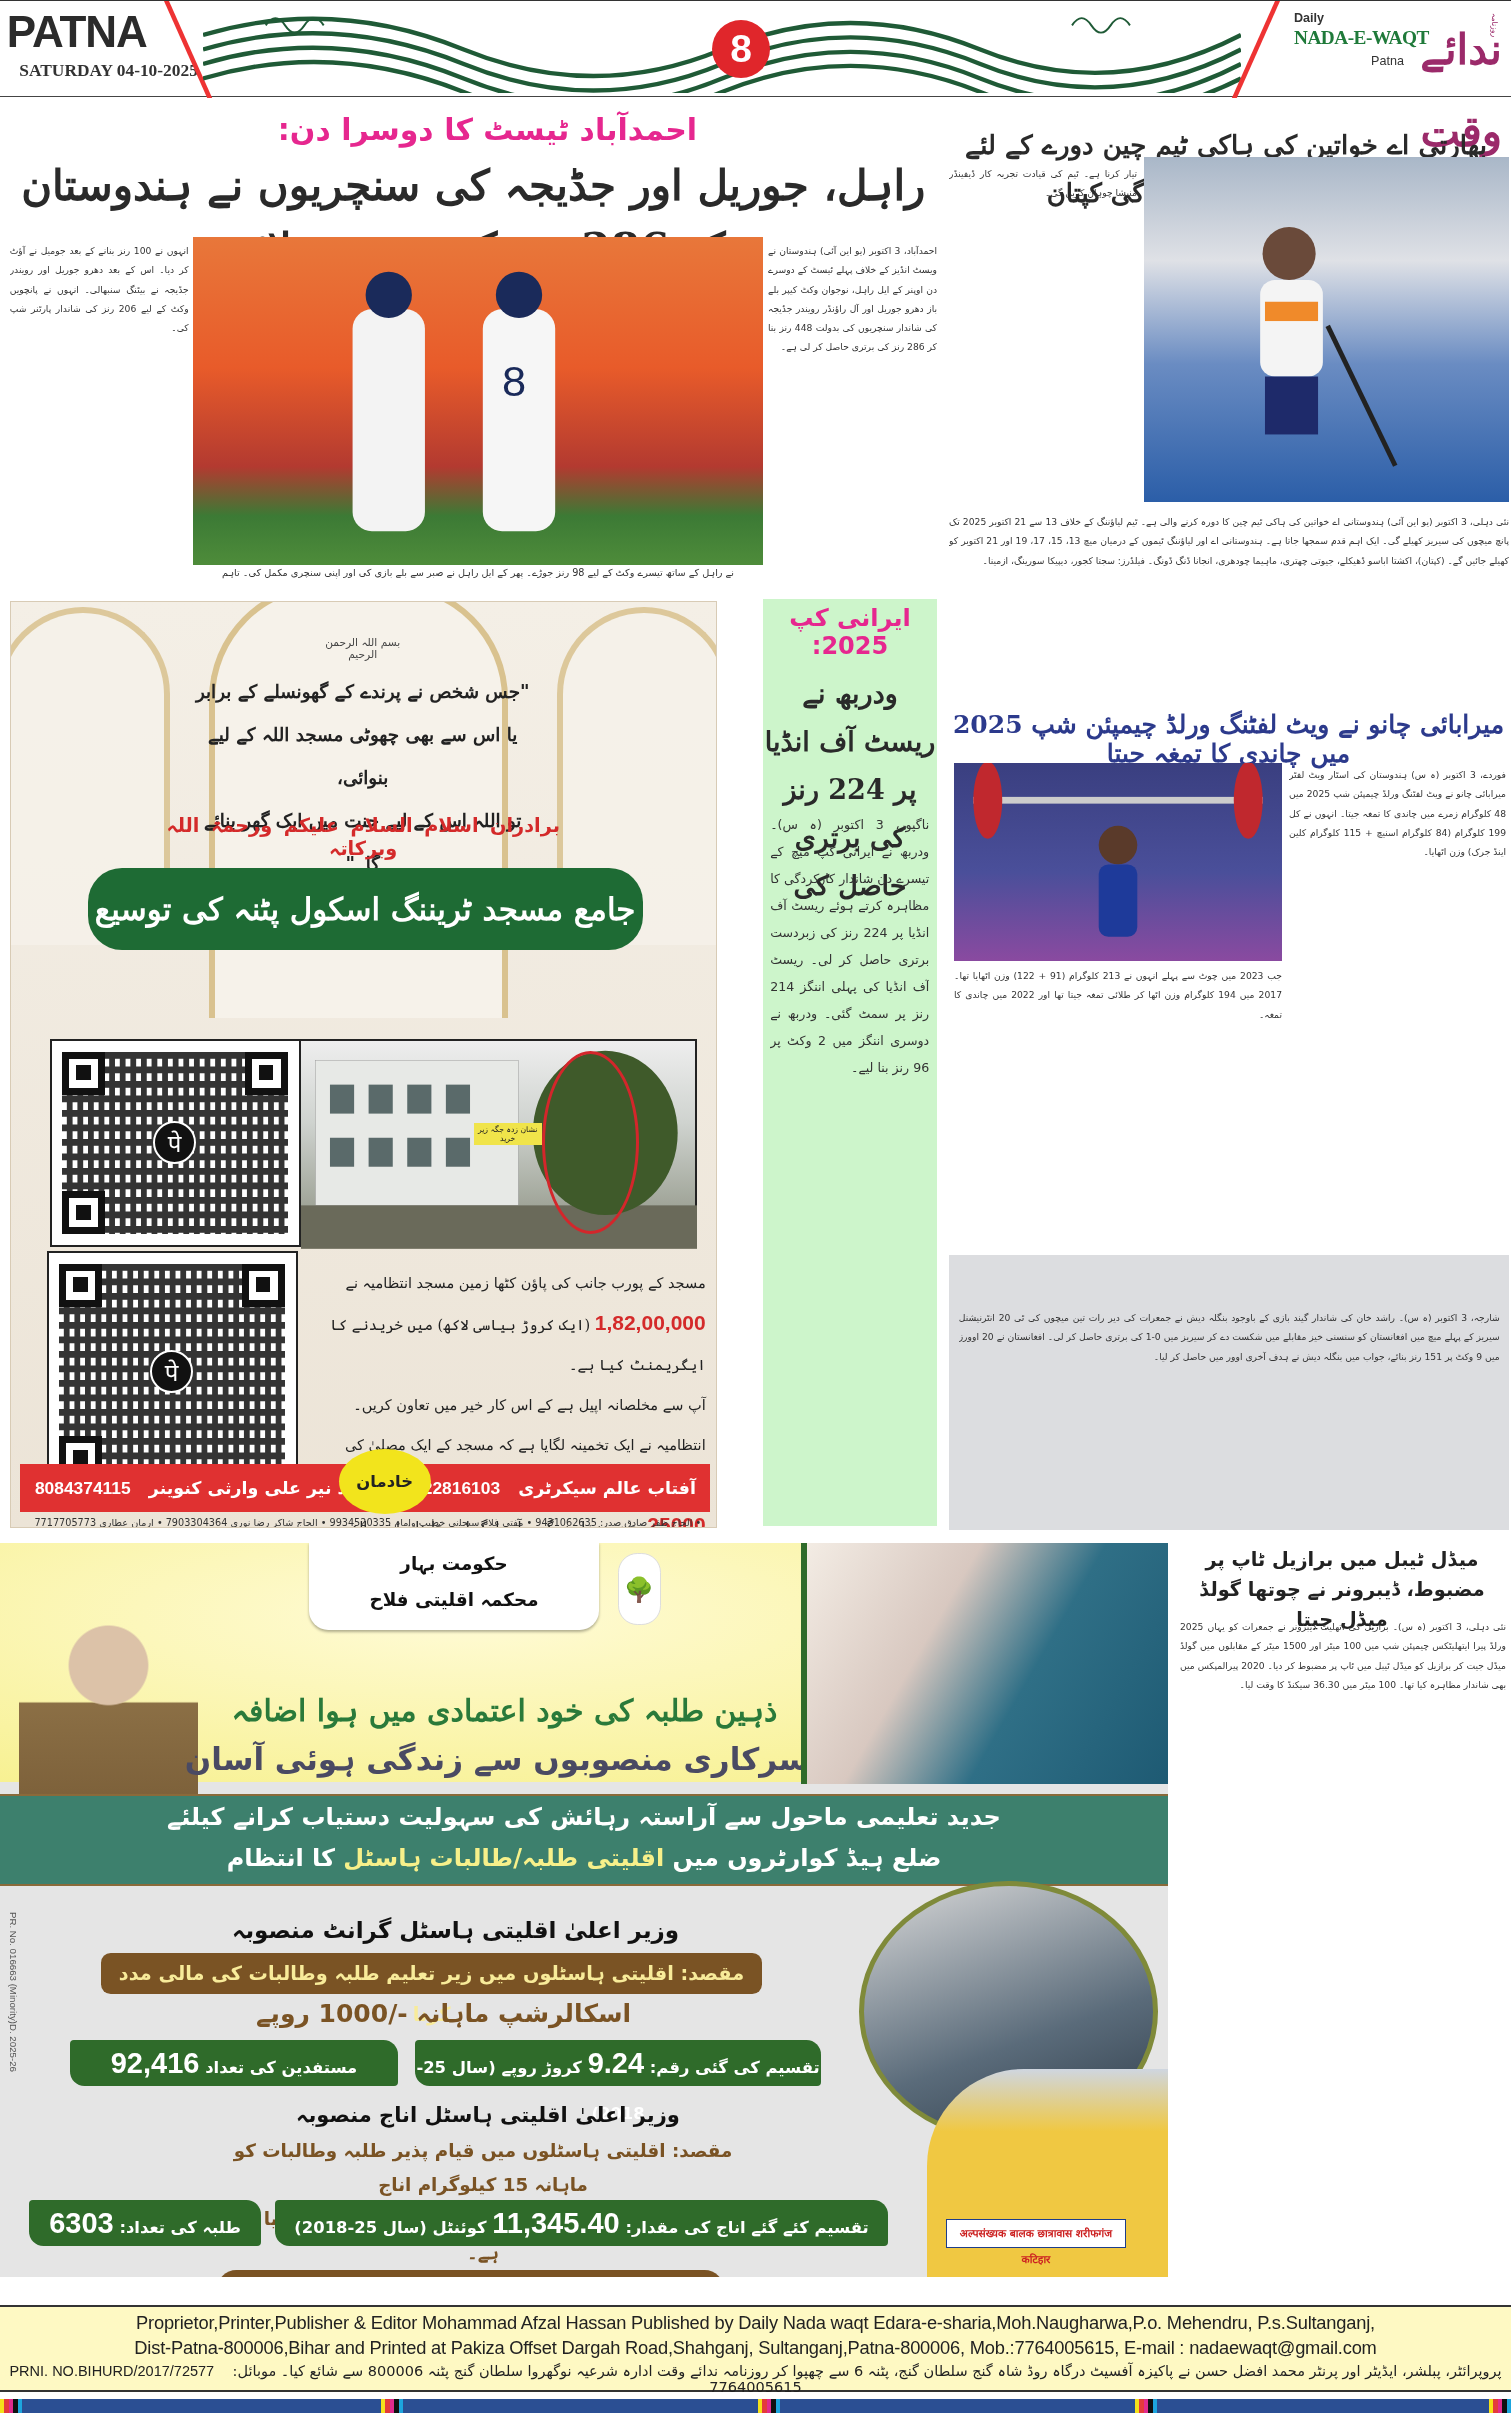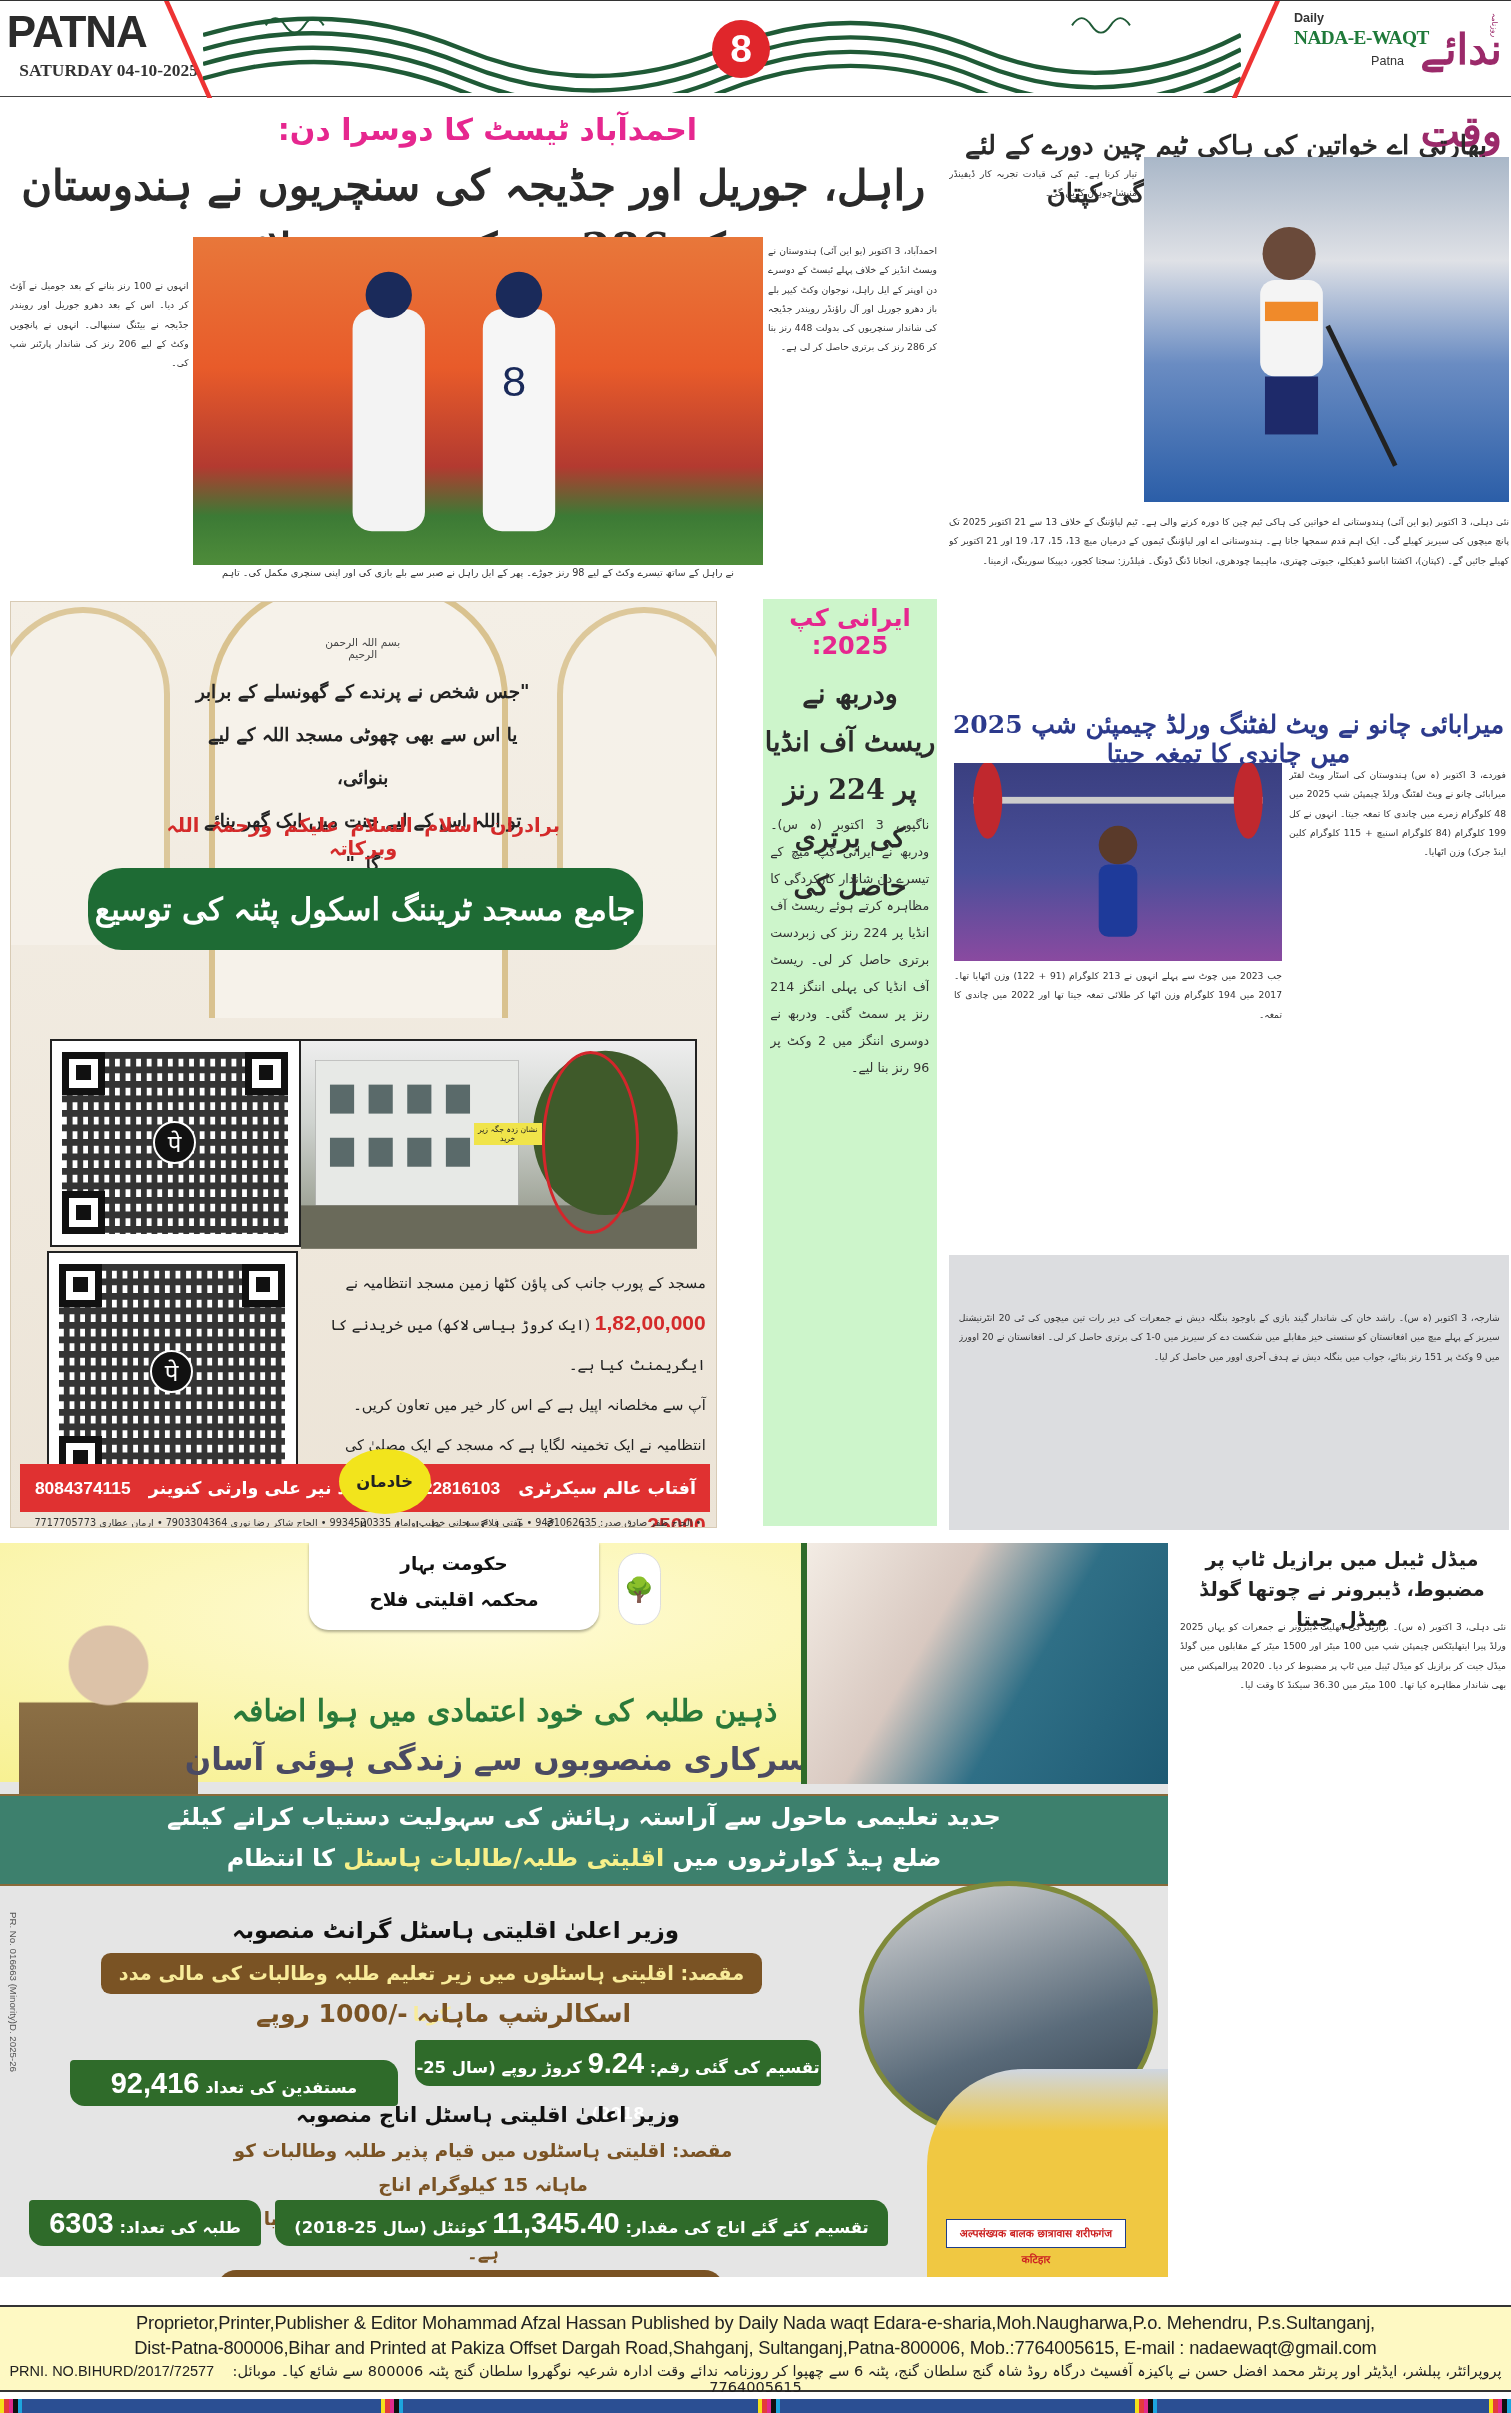--- a/index.html
+++ b/index.html
@@ -27,21 +27,21 @@
   .body-col { font-family: "DejaVu Sans", sans-serif; font-size: 9.2px; line-height: 19.3px; color: #333; direction: rtl; text-align: justify; overflow: hidden; }
   .photo { overflow: hidden; }
   .caption { font-size: 9.7px; color: #333; direction: rtl; text-align: center; }
 
   
   #s1-kicker { left: 270px; top: 112px; width: 435px; font-size: 30px; color: #e6278f; font-family: "DejaVu Sans", sans-serif; font-weight: bold; direction: rtl; text-align: center; }
   #s1-headline { left: 4.8px; top: 154px; width: 937px; font-size: 42px; direction: rtl; text-align: center; line-height: 63px; }
   #s1-photo { left: 193px; top: 237px; width: 570px; height: 328px; background: linear-gradient(180deg,#e8773a 0%,#e85b2a 40%,#b33a30 70%,#3c7a35 85%,#4e8c3a 100%); }
   #s1-caption { left: 193px; top: 567px; width: 570px; }
   #s1-col-right { left: 768px; top: 241px; width: 169px; height: 348px; }
-  #s1-col-left { left: 9.7px; top: 241px; width: 179px; height: 348px; margin-top: 35px; }
+  #s1-col-left { left: 9.7px; top: 241px; width: 179px; height: 348px; }
 
   
   #ad-mosque { left: 9.7px; top: 601px; width: 707px; height: 927px; background: linear-gradient(180deg,#f4efe6,#ece4d7); border: 0.5px solid #d8cbb5; overflow: hidden; }
   .arch { position: absolute; border: 6.8px solid #d9c28f; border-bottom: none; border-radius: 116px 116px 0 0; background: #f6f2ea; }
   #arch-c { left: 198px; top: -19.3px; width: 299px; height: 435px; }
   #arch-l { left: -14.5px; top: 4.8px; width: 174px; height: 338px; opacity: .85; }
   #arch-r { left: 546px; top: 4.8px; width: 174px; height: 338px; opacity: .85; }
   #bismillah { left: 299px; top: 34px; width: 106px; font-size: 10.6px; color: #444; text-align: center; }
   #hadith { left: 183px; top: 68px; width: 338px; font-family: "DejaVu Serif", serif; font-size: 18.3px; line-height: 43px; color: #222; direction: rtl; text-align: center; font-weight: bold; }
   #greeting { left: 135px; top: 212px; width: 435px; font-size: 19.3px; color: #d42a2a; font-weight: bold; direction: rtl; text-align: center; word-spacing: 4.8px; }
@@ -106,21 +106,21 @@
   #gov-photo-right { left: 801px; top: 0; width: 367px; height: 241px; background: linear-gradient(120deg,#f3ece4 0%,#d8c8c0 35%,#2f6f86 60%,#1e5a73 100%); border-left: 6.8px solid #2f6b2a; }
   #gov-band { left: 0; top: 251px; width: 1168px; height: 92px; background: #3d806d; border-top: 2.4px solid #8a6a3a; border-bottom: 2.4px solid #8a6a3a; }
   #gov-band-1, #gov-band-2 { position: absolute; left: 0; width: 1168px; direction: rtl; text-align: center; font-weight: bold; font-size: 24px; color: #fff; }
   #gov-band-1 { top: 7.2px; } #gov-band-2 { top: 48px; }
   #gov-band-2 .hl { color: #f7f08a; }
   #scheme1-title { left: 154px; top: 374px; width: 603px; font-size: 23px; font-weight: bold; color: #111; direction: rtl; text-align: center; }
   #scheme1-aim { left: 101px; top: 410px; width: 661px; height: 41px; background: #7a5324; border-radius: 9.7px; color: #f8eb9a; font-size: 19.3px; font-weight: bold; line-height: 41px; direction: rtl; text-align: center; }
   #scholarship { left: 212px; top: 456px; width: 463px; font-size: 25px; font-weight: bold; color: #7a5324; direction: rtl; text-align: center; }
   .stat-box { position: absolute; height: 46px; background: #2f6b2a; color: #fff; font-weight: bold; direction: rtl; text-align: center; line-height: 46px; border-radius: 3.9px 14.5px 3.9px 14.5px; }
   #stat-amount { left: 415px; top: 497px; width: 406px; font-size: 16.4px; }
-  #stat-beneficiaries { left: 70px; top: 497px; width: 328px; font-size: 16.4px; margin-top: 20px; }
+  #stat-beneficiaries { left: 70px; top: 497px; width: 328px; font-size: 16.4px; }
   .big-num { font-family: "Liberation Sans", sans-serif; font-size: 29px; }
   #scheme2-title { left: 203px; top: 560px; width: 570px; font-size: 21px; font-weight: bold; color: #111; direction: rtl; text-align: center; }
   #scheme2-aim { left: 208px; top: 591px; width: 550px; font-size: 18.3px; line-height: 34px; color: #7a5324; direction: rtl; text-align: center; font-weight: bold; }
   #stat-grain { left: 275px; top: 657px; width: 613px; font-size: 16.4px; }
   #stat-students { left: 29px; top: 657px; width: 232px; font-size: 16.4px; }
   #gov-footer-slogan { left: 217px; top: 727px; width: 507px; height: 51px; background: #7a5324; border-radius: 19.3px; color: #fff; font-size: 24px; font-weight: bold; line-height: 51px; direction: rtl; text-align: center; }
   #circle-photo-1 { left: 859px; top: 338px; width: 299px; height: 261px; border-radius: 50%; border: 5.8px solid #7f8a3a; background: linear-gradient(160deg,#d8d8d8,#5a6b7a 60%,#2e3b48); }
   #circle-photo-2 { left: 927px; top: 526px; width: 241px; height: 208px; background: linear-gradient(180deg,#cfd6e0 0%,#f0c842 30%,#f0c842 100%); border-top-left-radius: 97px; }
   #hostel-sign { left: 946px; top: 676px; width: 180px; height: 29px; background: #fff; border: 1.4px solid #1e3d8a; color: #c22; font-size: 10.6px; line-height: 26px; text-align: center; font-weight: bold; }
   #pr-no { left: 0px; top: 1912px; width: 19.3px; height: 270px; font-size: 9.7px; color: #555; writing-mode: vertical-rl; font-family: "Liberation Sans", sans-serif; }

